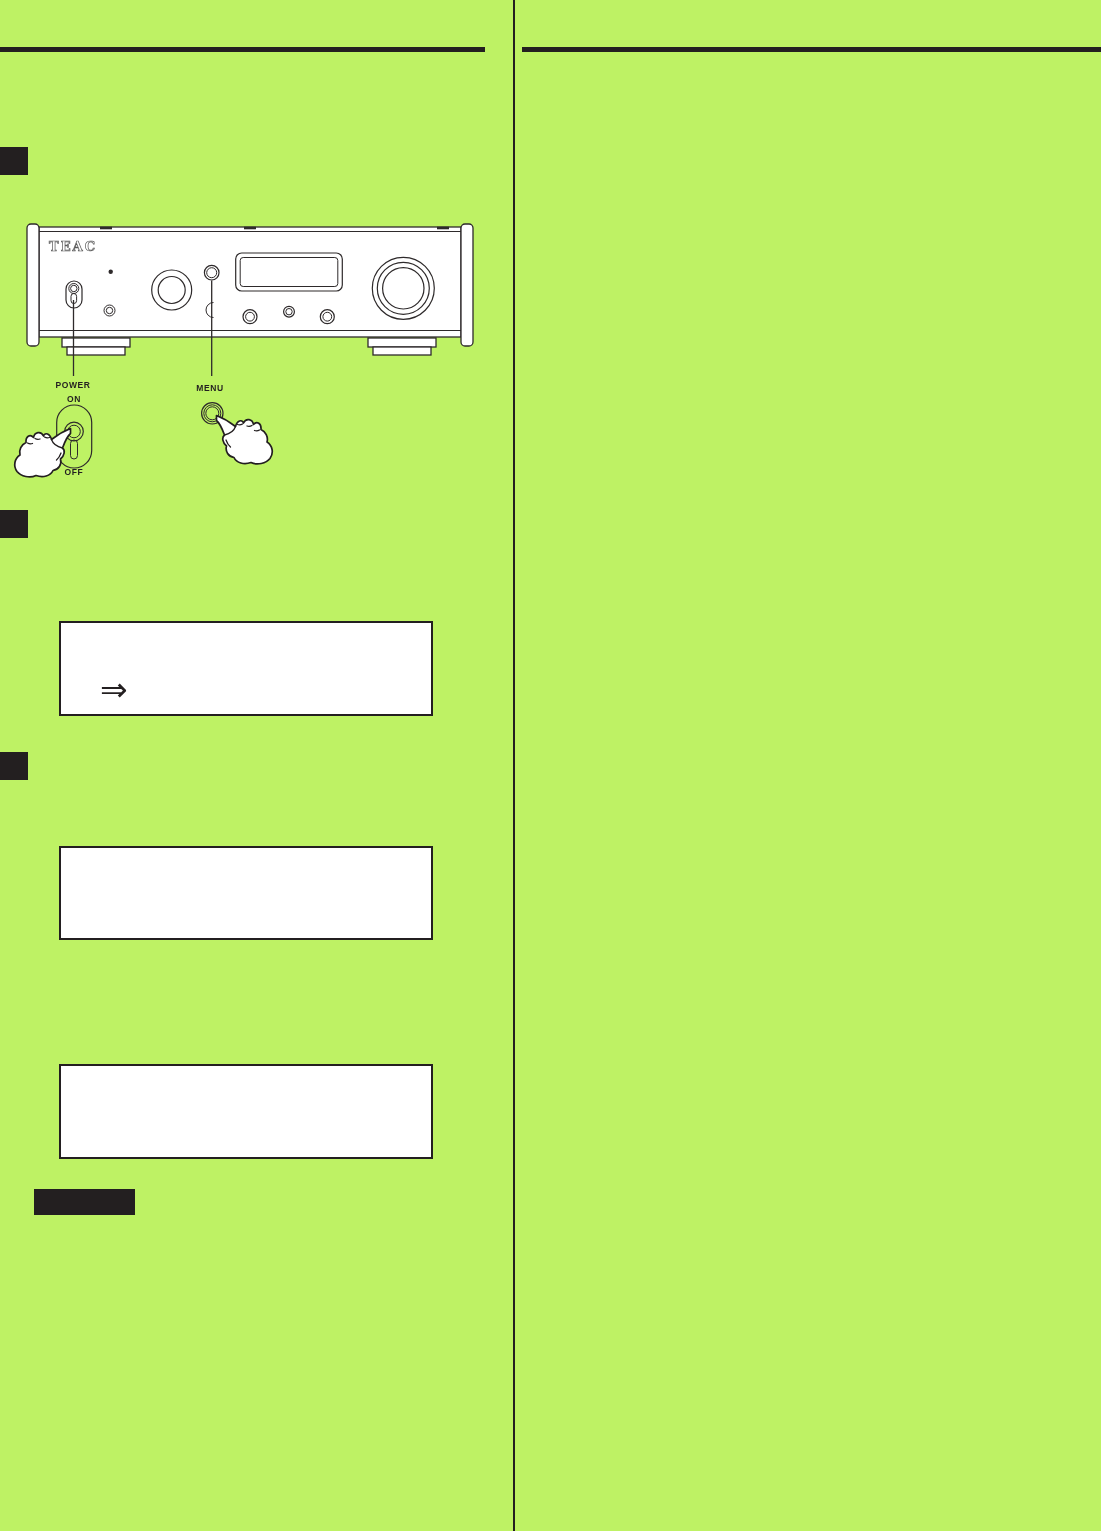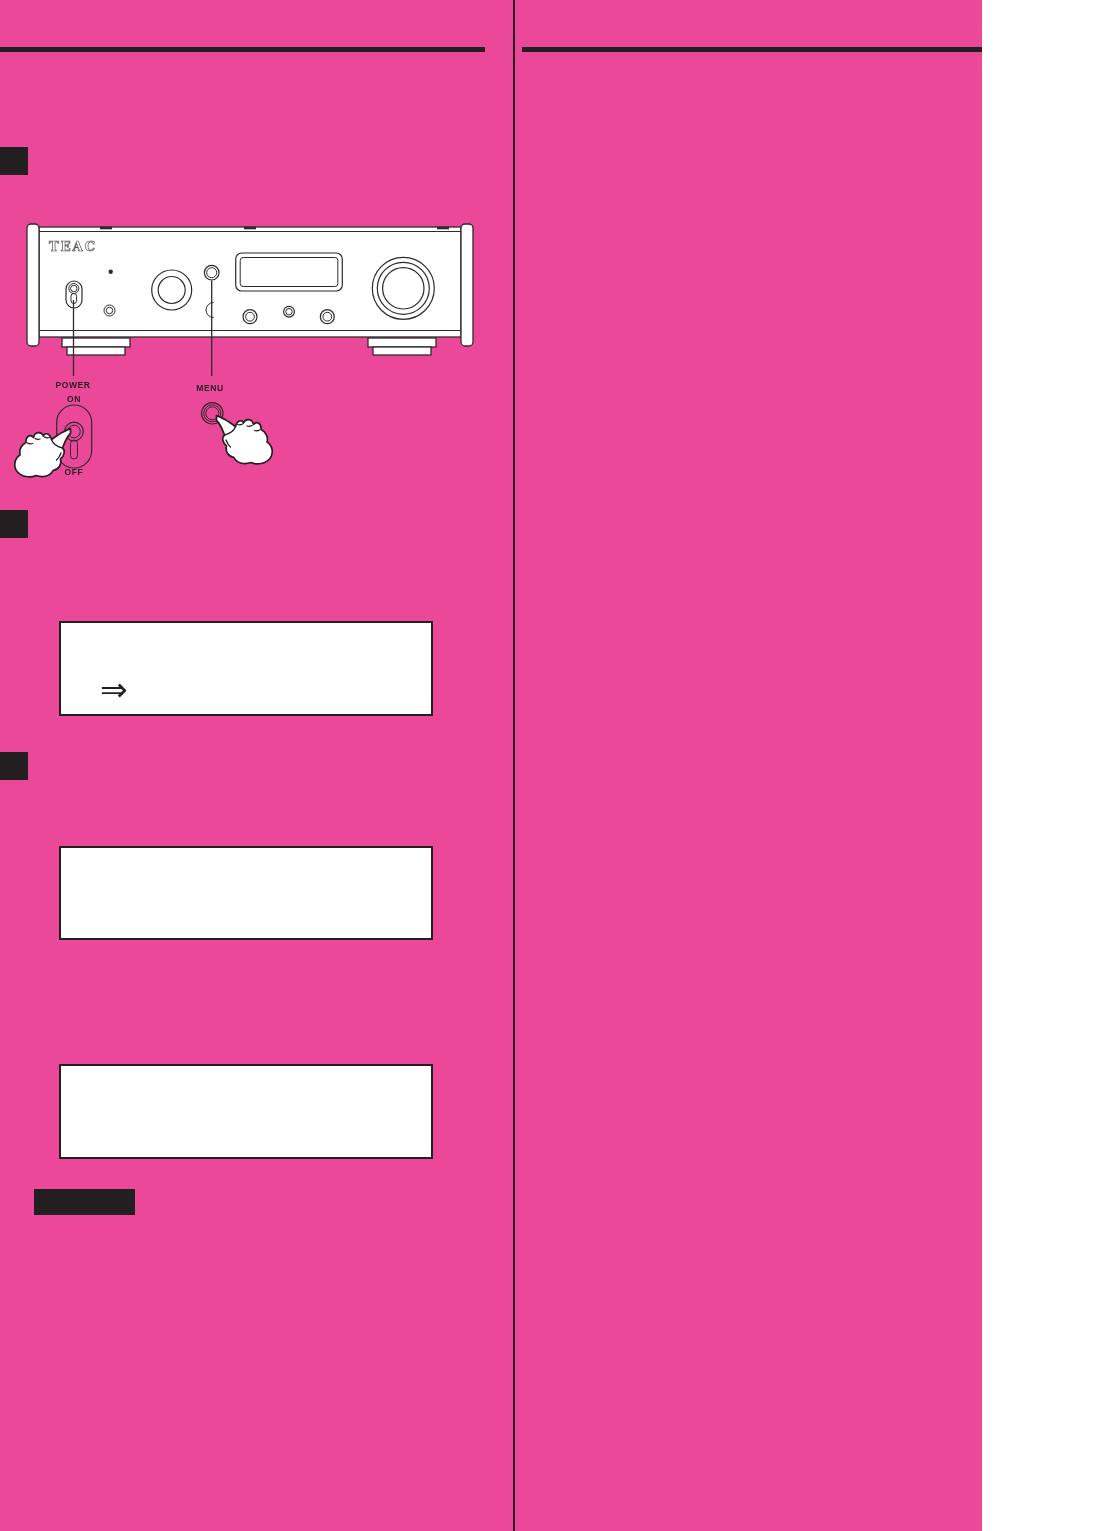--- a/index.html
+++ b/index.html
@@ -1,16 +1,16 @@
 <!DOCTYPE html>
 <html><head>
 <meta charset="utf-8">
 <style>
   html,body { margin:0; padding:0; background:#fff; }
-  .page { position:relative; width:982px; height:1531px; background:#ec4899;
+  .page { position:relative; width:1101px; height:1531px; background:#bef264;
           overflow:hidden; font-family:"Liberation Sans", sans-serif; }
 
   .rule { position:absolute; top:47px; height:5px; background:#231f20; }
   .rule-left { left:0; width:485px; }
   .rule-right { left:522px; width:579px; }
 
   .divider { position:absolute; left:513px; top:0; width:2px; height:1531px; background:#231f20; }
 
   .step-square { position:absolute; left:0; width:28px; height:28px; background:#231f20; }
   .step-1 { top:147px; }

